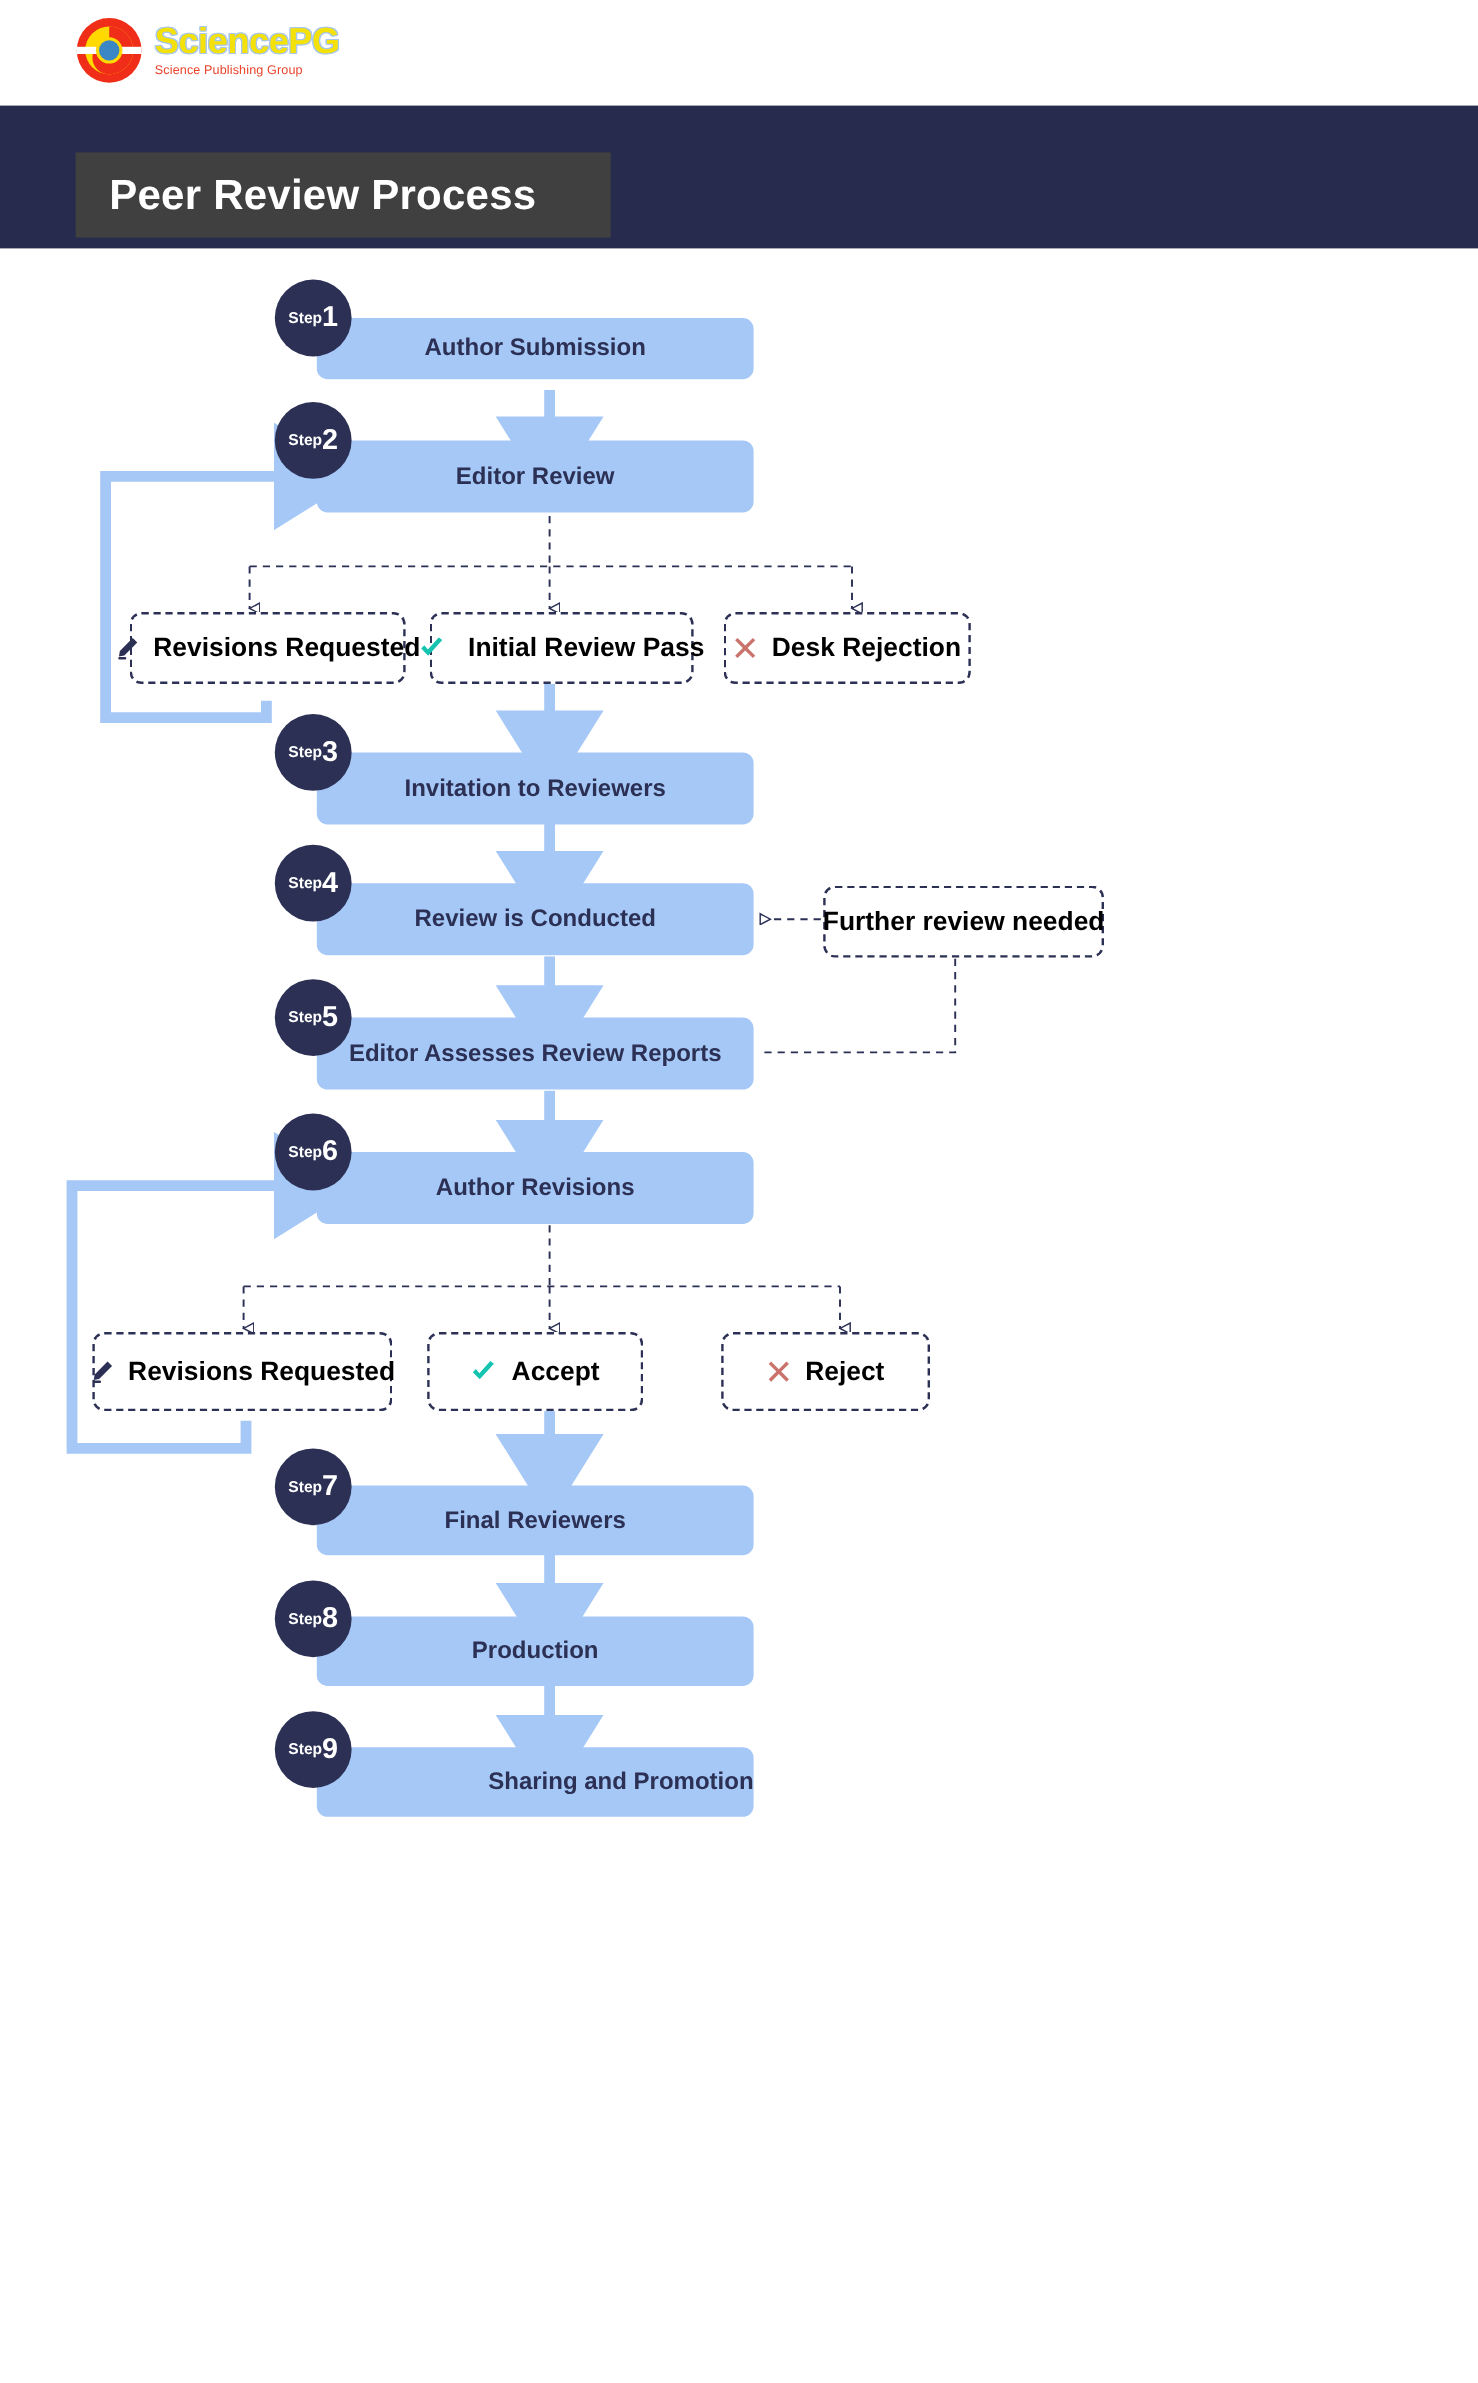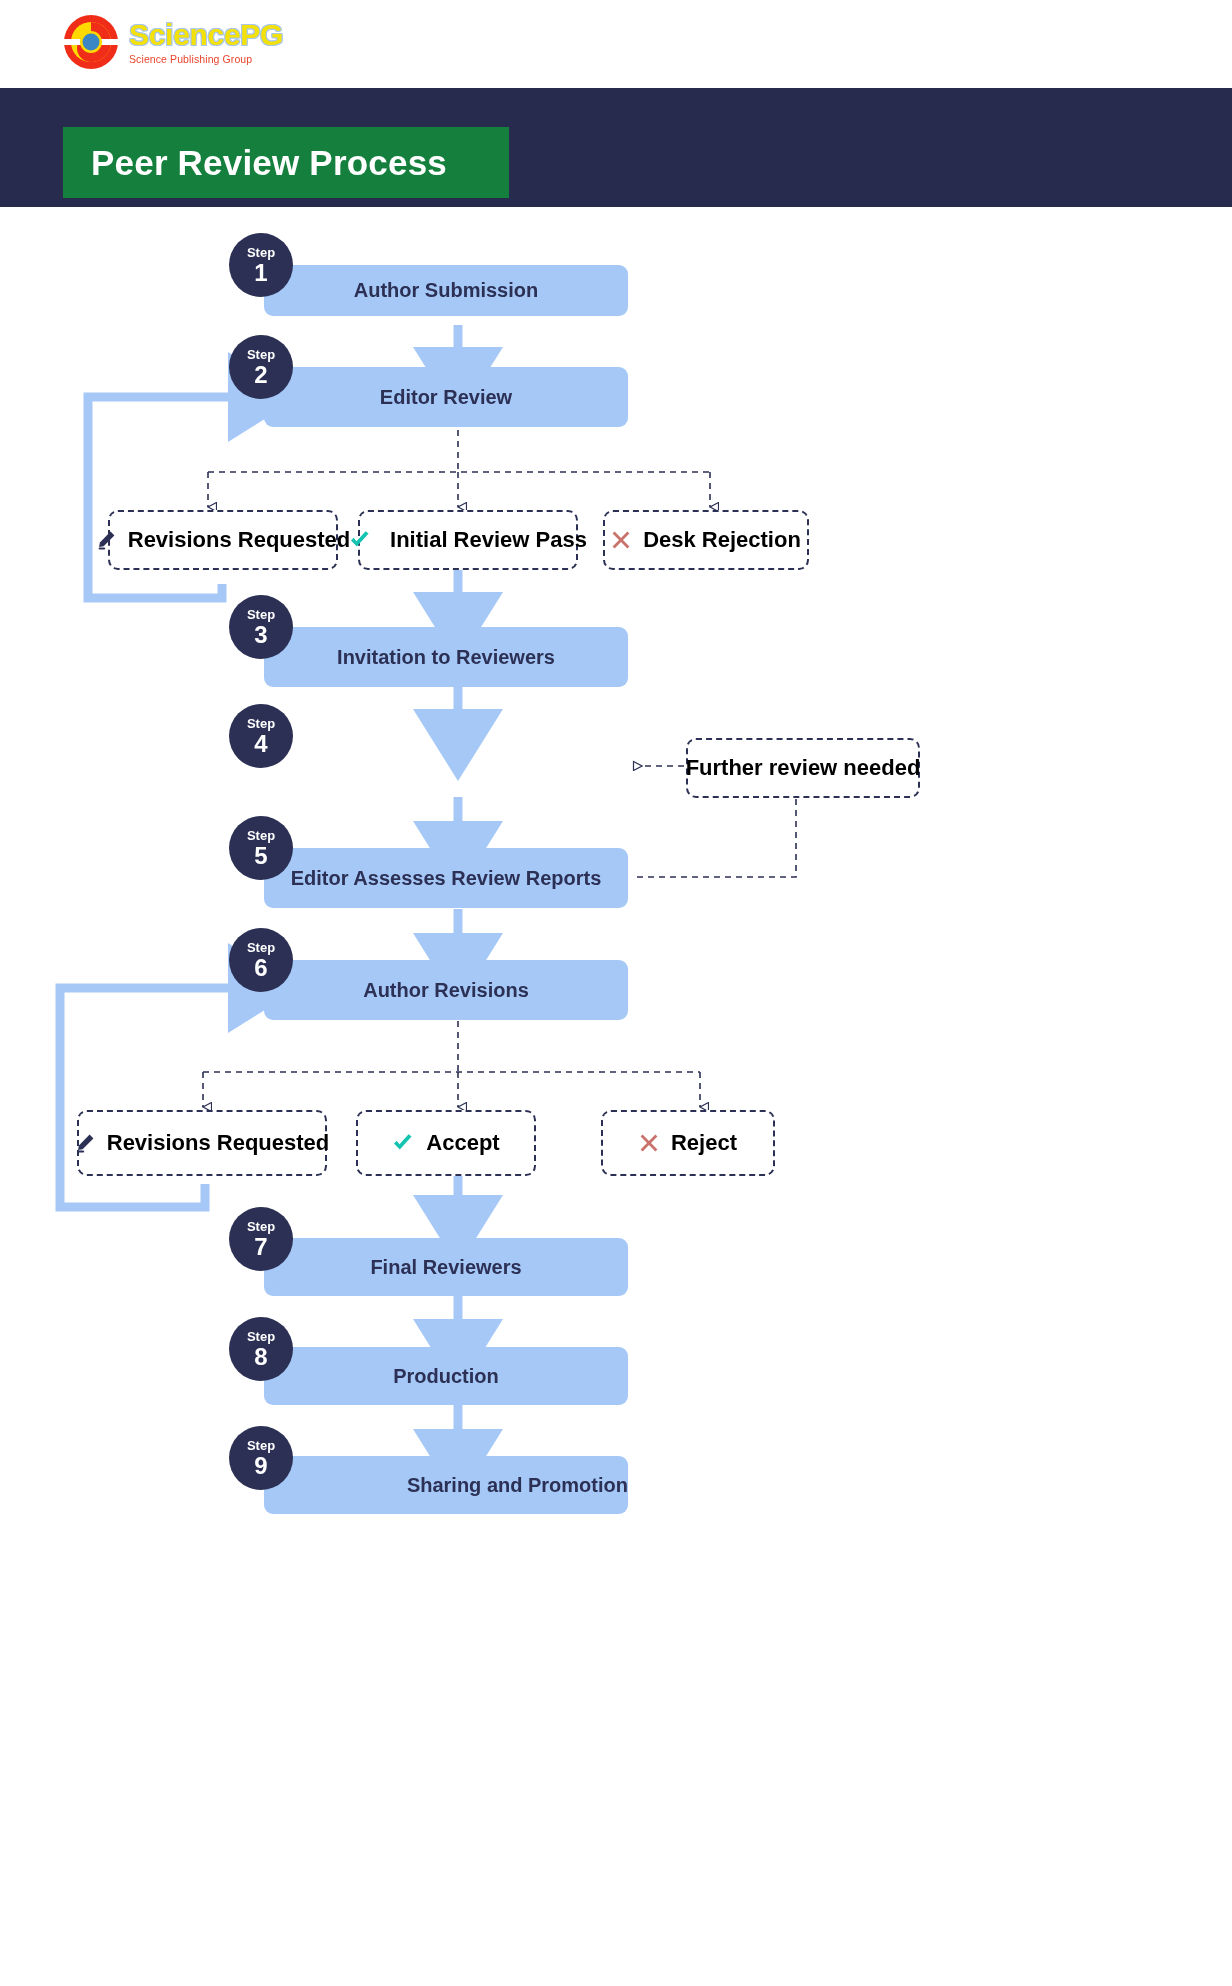--- a/index.html
+++ b/index.html
@@ -16,34 +16,34 @@
   #logo-mark{width:56px;height:56px;position:relative;}
   #logo-text-block{display:flex;flex-direction:column;justify-content:center;line-height:1;}
   #logo-title{font-size:30px;font-weight:bold;letter-spacing:-.3px;
      color:#f5e10a;-webkit-text-stroke:0px;text-shadow:
       1px 0 0 #a8c7ea,-1px 0 0 #a8c7ea,0 1px 0 #a8c7ea,0 -1px 0 #a8c7ea,
       1px 1px 0 #a8c7ea,-1px -1px 0 #a8c7ea,1px -1px 0 #a8c7ea,-1px 1px 0 #a8c7ea;}
   #logo-sub{font-size:10.5px;color:#e8442c;margin-top:4px;letter-spacing:.1px;}
 
   
   #header-band{position:absolute;left:0;top:88px;width:1232px;height:119px;background:#272c4e;}
-  #title-box{position:absolute;left:63px;top:127px;width:446px;height:71px;background:#15803d;
+  #title-box{position:absolute;left:63px;top:127px;width:446px;height:71px;background:#404040;
      display:flex;align-items:center;}
   #title-text{color:#fff;font-size:35px;font-weight:bold;margin-left:28px;letter-spacing:.2px;}
 
   
   #canvas{position:absolute;left:0;top:207px;width:1232px;height:1779px;}
   #svg-layer{position:absolute;left:0;top:0;width:1232px;height:1779px;}
 
   
   .step-box{position:absolute;background:#a6c8f7;border-radius:9px;
      display:flex;align-items:center;justify-content:center;}
   .step-box-label{color:#2b3054;font-size:20px;font-weight:bold;text-align:center;}
   .step-badge{position:absolute;width:64px;height:64px;border-radius:50%;
-     background:#2b3054;display:flex;flex-direction:column;
+     background:#2b3054;display:flex;flex-direction:row;
      align-items:center;justify-content:center;line-height:1;}
   .step-badge .s-word{color:#fff;font-size:13px;font-weight:bold;margin-bottom:2px;}
   .step-badge .s-num{color:#fff;font-size:24px;font-weight:bold;}
 
   
   .dec-box{position:absolute;border:2px dashed #2b3054;border-radius:10px;background:#fff;
      display:flex;align-items:center;justify-content:center;gap:12px;}
   .dec-label{font-size:22px;font-weight:bold;color:#000000;white-space:nowrap;}
   .dec-icon{display:flex;align-items:center;justify-content:center;}
 </style>
@@ -170,20 +170,23 @@
   </div>
 
   <div class="step-box" style="left:264px;top:420px;width:364px;height:60px;">
     <span class="step-box-label">Invitation to Reviewers</span>
   </div>
   <div class="step-badge" style="left:229px;top:388px;">
     <span class="s-word">Step</span>
     <span class="s-num">3</span>
   </div>
 
+  <div class="step-box" style="left:264px;top:529px;width:364px;height:60px;">
+    <span class="step-box-label">Review is Conducted</span>
+  </div>
   <div class="step-badge" style="left:229px;top:497px;">
     <span class="s-word">Step</span>
     <span class="s-num">4</span>
   </div>
 
   <div class="dec-box" style="left:686px;top:531px;width:230px;height:56px;">
     <span class="dec-label">Further review needed</span>
   </div>
 
   <div class="step-box" style="left:264px;top:641px;width:364px;height:60px;">

